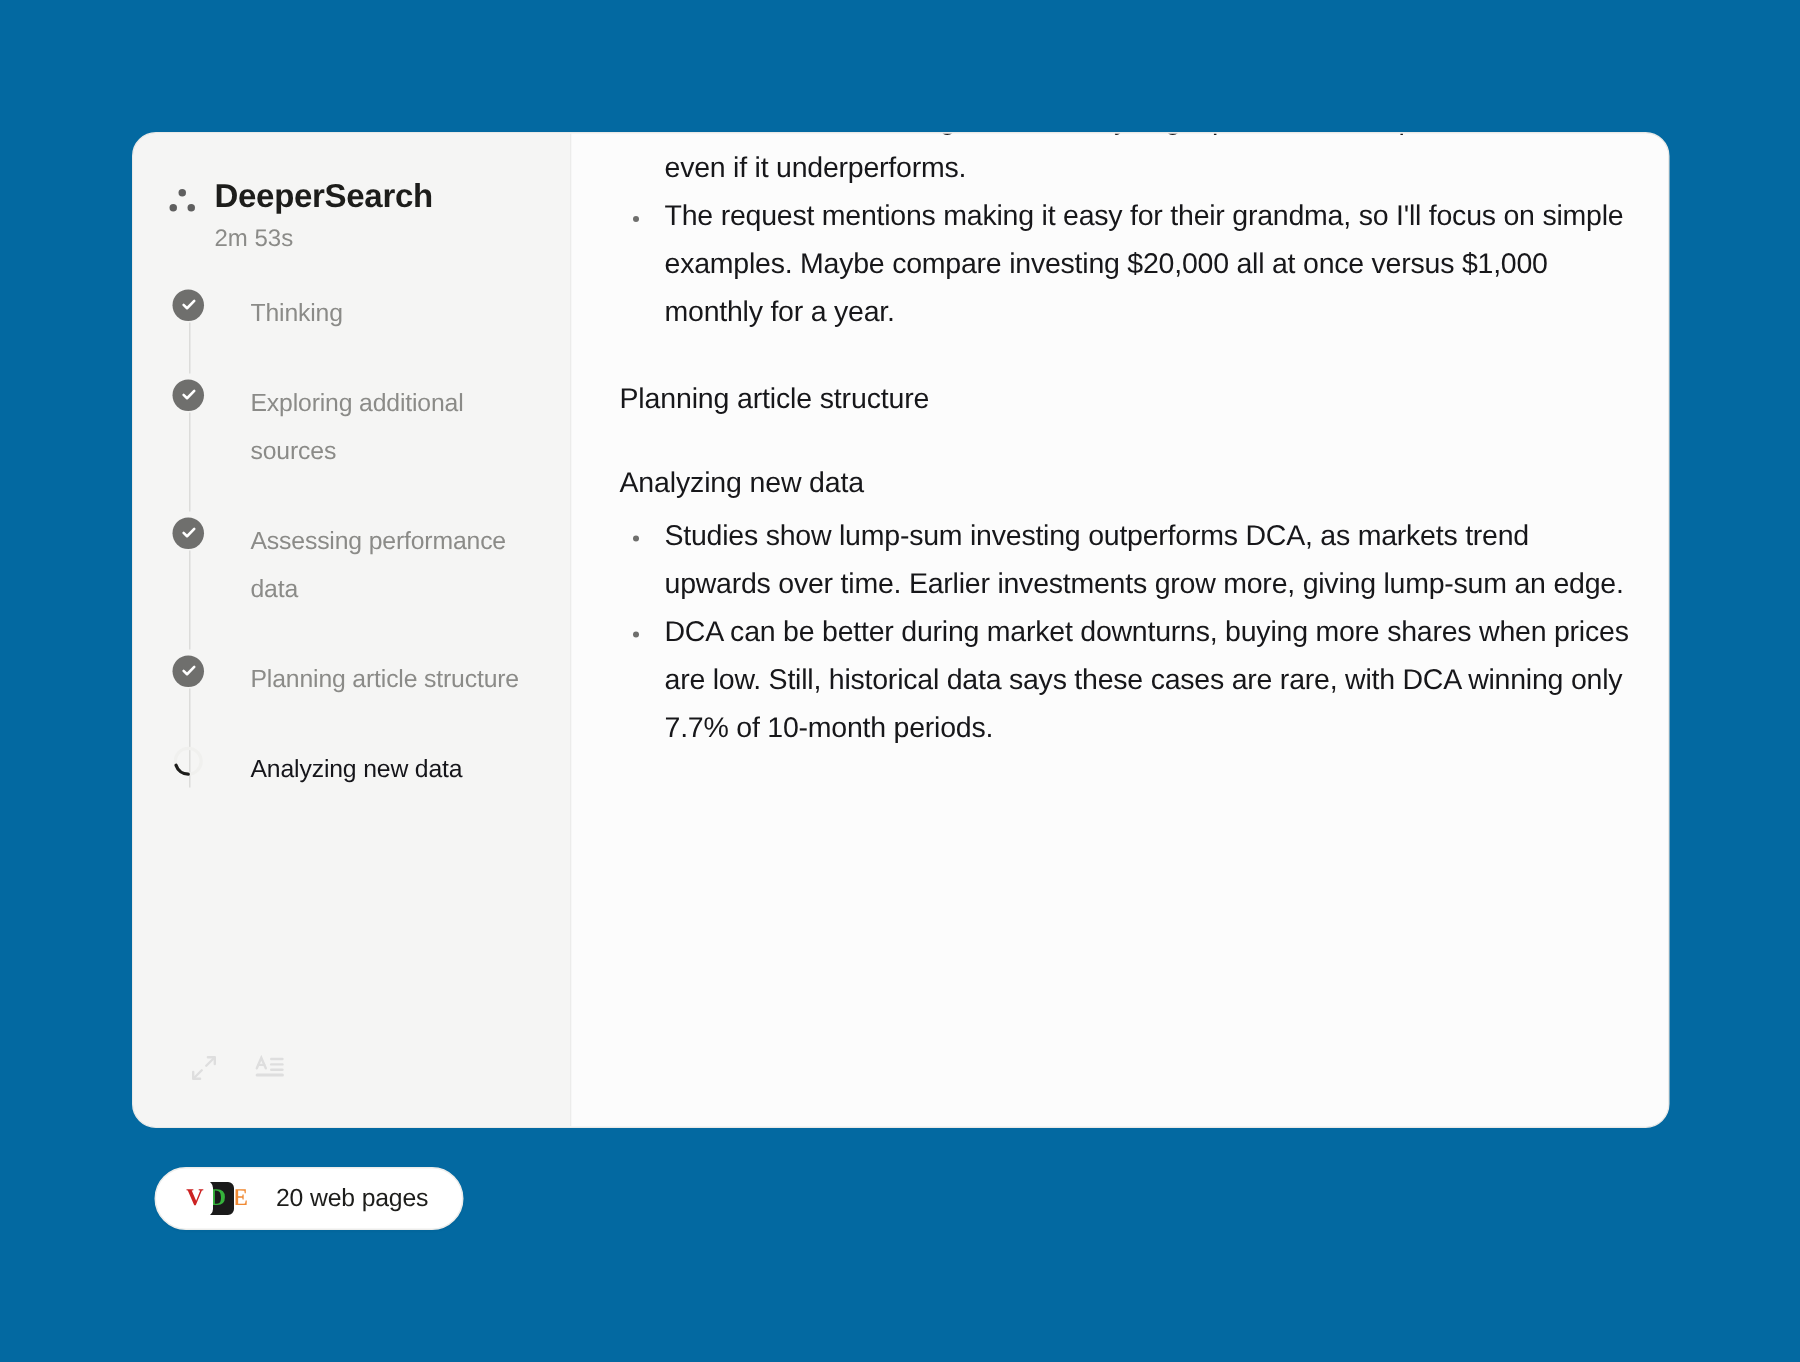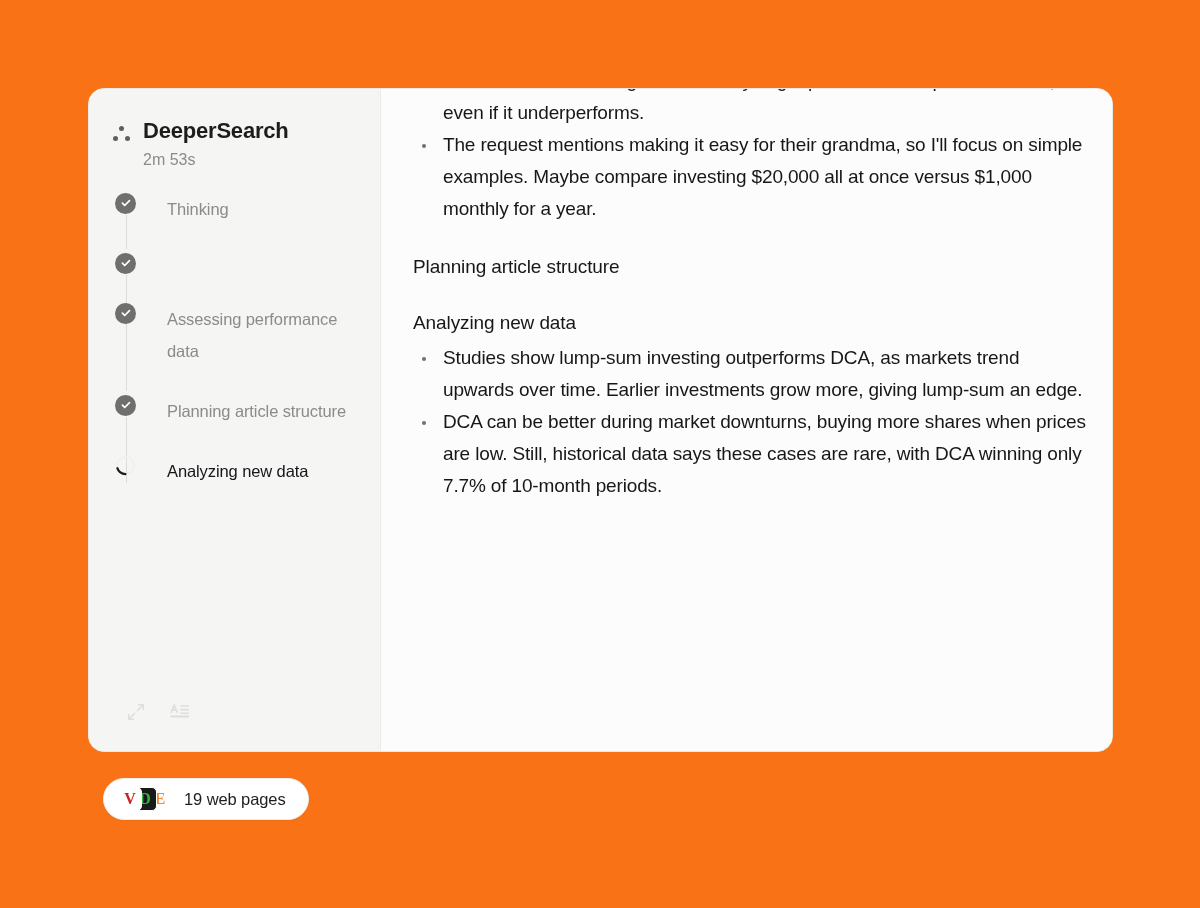--- a/index.html
+++ b/index.html
@@ -10,21 +10,21 @@
     height: 908px;
     background: #f6f6f5;
     font-family: "Liberation Sans", sans-serif;
     -webkit-font-smoothing: antialiased;
   }
 
   .screen {
     position: relative;
     width: 1200px;
     height: 908px;
-    background: #f97316;
+    background: #0369a1;
     overflow: hidden;
   }
 
   
   .card {
     position: absolute;
     left: 88px;
     top: 88px;
     width: 1025px;
     height: 664px;
@@ -302,20 +302,21 @@
 
 
         <div class="step multiline">
           <span class="step-marker">
             <span class="check-circle">
               <svg width="12" height="12" viewBox="0 0 12 12">
                   <path d="M2.4 6.2 L4.7 8.5 L9.5 3.6" fill="none" stroke="#ffffff" stroke-width="1.7" stroke-linecap="round" stroke-linejoin="round"></path>
                 </svg>
             </span>
           </span>
+          <span class="step-label">Exploring additional sources</span>
         </div>
 
         <div class="step multiline">
           <span class="step-marker">
             <span class="check-circle">
               <svg width="12" height="12" viewBox="0 0 12 12">
                   <path d="M2.4 6.2 L4.7 8.5 L9.5 3.6" fill="none" stroke="#ffffff" stroke-width="1.7" stroke-linecap="round" stroke-linejoin="round"></path>
                 </svg>
             </span>
           </span>
@@ -396,16 +397,16 @@
     </div>
 
   </div>
 
   <div class="sources-pill">
     <span class="favicons">
       <span class="fav fav1">V</span>
       <span class="fav fav2">D</span>
       <span class="fav fav3">E</span>
     </span>
-    <span class="sources-label">19 web pages</span>
+    <span class="sources-label">20 web pages</span>
   </div>
 
 </div>
 
 </body></html>

